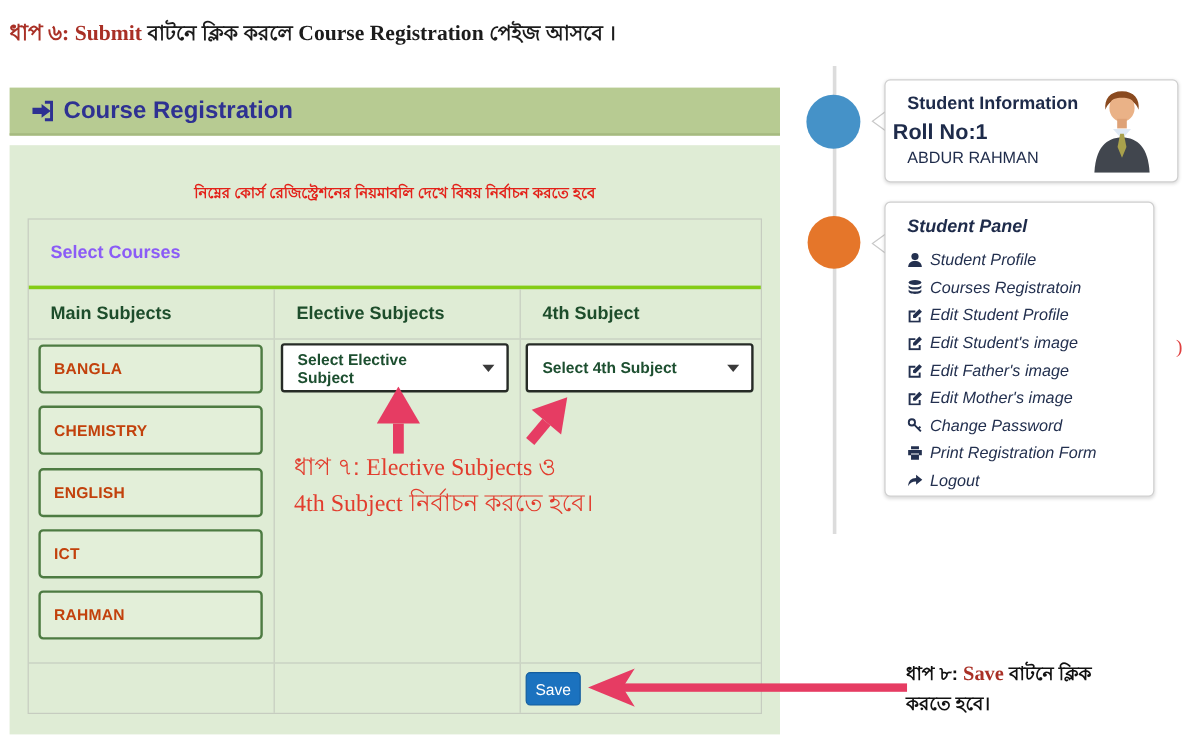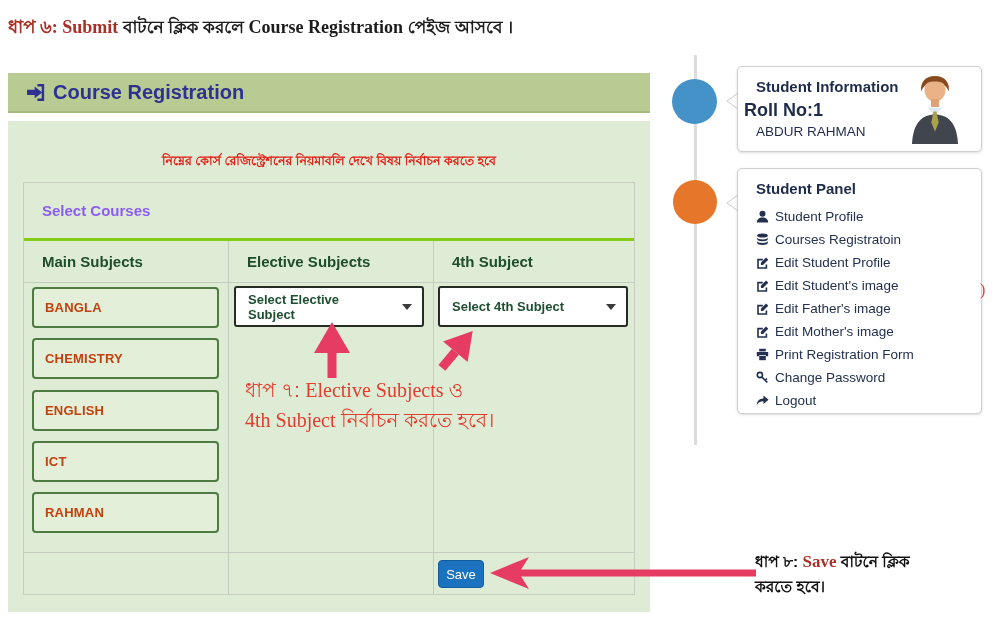--- a/index.html
+++ b/index.html
@@ -64,21 +64,21 @@
 
   
   .tline{left:694px;top:55px;width:3px;height:390px;background:#dcdcdc;}
   .circle{border-radius:50%;}
   .circle.blue{left:672px;top:79px;width:45px;height:45px;background:#4592c8;}
   .circle.orange{left:673px;top:180px;width:44px;height:44px;background:#e5762a;}
 
   .card{background:#fff;border:1px solid #cfcfcf;border-radius:5px;
         box-shadow:0 1px 3px rgba(0,0,0,.14);box-sizing:border-box;}
   .card.info{left:737px;top:66px;width:245px;height:86px;}
-  .card.menu{left:737px;top:168px;width:245px;height:246px;}
+  .card.menu{left:737px;top:168px;width:225px;height:246px;font-style:italic;}
   .card .title{color:#1e2b4a;font-size:15px;font-weight:bold;}
   .info .title{position:absolute;left:18px;top:11px;}
   .info .roll{position:absolute;left:6px;top:33px;font-size:18px;font-weight:bold;color:#1e2b4a;}
   .info .sname{position:absolute;left:18px;top:57px;font-size:13.5px;color:#1e2b4a;}
   .avatar{position:absolute;left:170px;top:7px;width:54px;height:70px;}
 
   .menu .title{position:absolute;left:18px;top:11px;}
   .menu ul{position:absolute;left:18px;top:36px;margin:0;padding:0;list-style:none;width:210px;}
   .menu li{height:23px;display:flex;align-items:center;gap:6px;color:#23304f;font-size:13.5px;cursor:pointer;}
   .menu li svg{flex:0 0 auto;}
@@ -235,35 +235,35 @@
         <span>Edit Father's image</span>
       </li>
       <li>
         <svg width="13" height="13" viewBox="0 0 13 13" fill="#23304f">
           <path d="M1.2 2.8h5.6v1.6H2.8v6.8h6.8V8.4h1.6v4.4H1.2z"></path>
           <path d="M5 8.9l-.2-2.1 5.3-5.3 2.2 2.2-5.3 5.3z"></path>
         </svg>
         <span>Edit Mother's image</span>
       </li>
       <li>
+        <svg width="13" height="13" viewBox="0 0 13 13">
+          <circle cx="3.9" cy="4" r="2.6" fill="none" stroke="#23304f" stroke-width="1.6"></circle>
+          <path d="M5.8 5.9l5.6 5.6M9.2 9.3l1.8-1.8" stroke="#23304f" stroke-width="1.6" fill="none"></path>
+        </svg>
+        <span>Change Password</span>
+      </li>
+      <li>
         <svg width="13" height="13" viewBox="0 0 13 13" fill="#23304f">
           <path d="M3.2.8h6.6v2.6H3.2z"></path>
           <path d="M.8 4.1h11.4v4.2H9.8V6.9H3.2v1.4H.8z"></path>
           <path d="M3.2 7.8h6.6v4.4H3.2z"></path>
         </svg>
         <span>Print Registration Form</span>
       </li>
       <li>
-        <svg width="13" height="13" viewBox="0 0 13 13">
-          <circle cx="3.9" cy="4" r="2.6" fill="none" stroke="#23304f" stroke-width="1.6"></circle>
-          <path d="M5.8 5.9l5.6 5.6M9.2 9.3l1.8-1.8" stroke="#23304f" stroke-width="1.6" fill="none"></path>
-        </svg>
-        <span>Change Password</span>
-      </li>
-      <li>
         <svg width="13" height="13" viewBox="0 0 13 13" fill="#23304f">
           <path d="M7.4 1.6l5.2 4.2-5.2 4.2V7.3C4 7.3 2 8.8.8 11.3 1 6.6 3.4 4.5 7.4 4.4z"></path>
         </svg>
         <span>Logout</span>
       </li>
     </ul>
   </div>
 
   <span class="abs stray">)</span>
 

